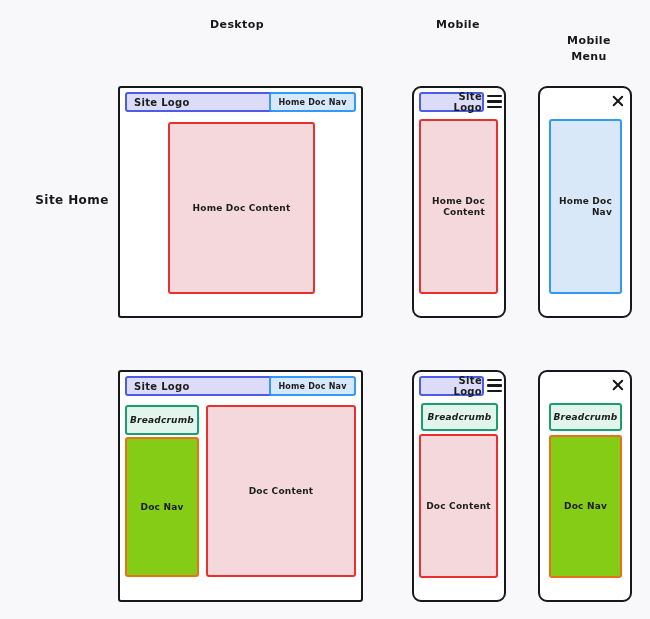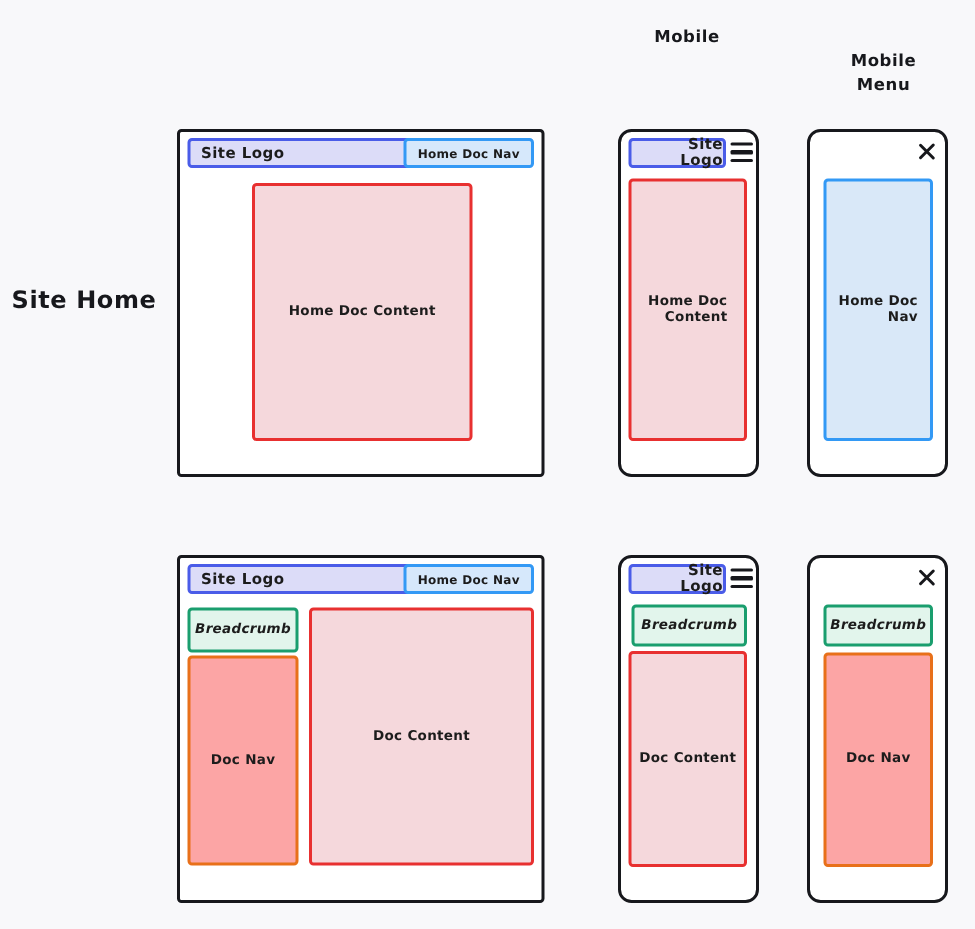--- a/index.html
+++ b/index.html
@@ -30,21 +30,21 @@
     font-weight: 700;
     letter-spacing: 0.4px;
     line-height: 16px;
     color: #17181c;
   }
 
   .col-desktop { left: 177px; top: 17px; width: 120px; }
   .col-mobile  { left: 408px; top: 17px; width: 100px; }
   .col-mobile-menu { left: 539px; top: 33px; width: 100px; }
 
-  .row-caption { font-size: 16px; }
+  .row-caption { font-size: 12px; padding-left: 16px; }
   .row-sitehome { left: 0px;  top: 192px; width: 112px; }
   .row-subdoc   { left: 0px;  top: 472px; width: 112px; }
 
   
   .frame {
     position: absolute;
     background: #ffffff;
     border: 2.5px solid #17181c;
     box-sizing: border-box;
   }
@@ -97,21 +97,21 @@
   
   .b-breadcrumb {
     background: #e2f5ec;
     border: 2px solid #1a9e6e;
     font-size: 9px;
     font-style: italic;
   }
 
   
   .b-docnav {
-    background: #fca5a5;
+    background: #84cc16;
     border: 2px solid #e8701a;
     font-size: 9px;
   }
 
   
   .b-mobnav {
     background: #d9e8f8;
     border: 2px solid #3399f5;
     font-size: 9px;
   }
@@ -150,20 +150,21 @@
     border-radius: 1px;
   }
   .icon-close::before { transform: translateX(-50%) rotate(45deg); }
   .icon-close::after  { transform: translateX(-50%) rotate(-45deg); }
 </style>
 </head>
 <body>
 
 <div class="canvas">
 
+  <div class="col-caption col-desktop">Desktop</div>
 
   <div class="col-caption col-mobile">Mobile</div>
 
   <div class="col-caption col-mobile-menu" style="white-space: pre-line;">Mobile
 Menu</div>
 
   <div class="row-caption row-sitehome">Site Home</div>
 
 
   <div class="frame desktop" style="left:118px; top:86px; width:245px; height:232px;">

